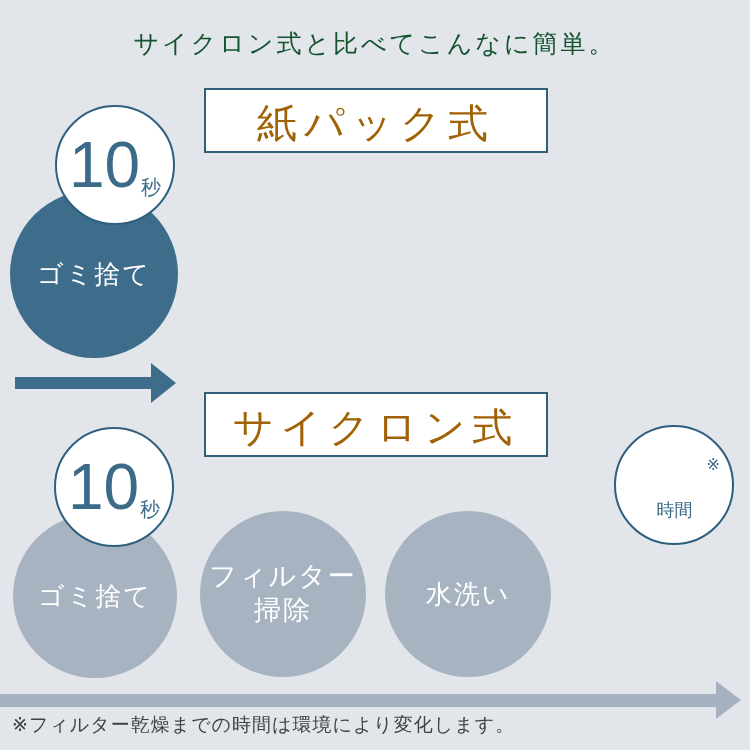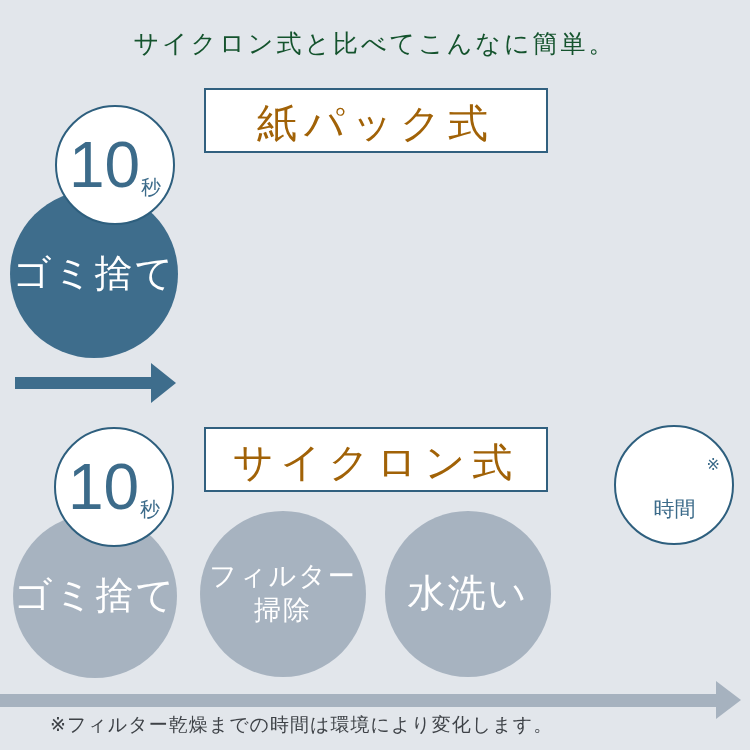--- a/index.html
+++ b/index.html
@@ -26,21 +26,21 @@
     left:204px;width:340px;height:61px;
     background:#ffffff;
     border:2px solid #31607f;
     display:flex;align-items:flex-end;justify-content:center;
     font-size:40px;
     letter-spacing:7px;
     color:#a16207;
     z-index:3;
   }
   .method-box.paper{top:88px;}
-  .method-box.cyclone{top:427px;}
+  .method-box.cyclone{top:392px;}
   .time-circle{
     position:absolute;
     width:116px;height:116px;
     border-radius:50%;
     background:#ffffff;
     border:2px solid #2e5f7e;
     display:flex;align-items:center;justify-content:center;
     z-index:2;
     color:#3c6b8a;
   }
@@ -49,54 +49,53 @@
     font-weight:200;
     line-height:1;
   }
   .time-unit{
     font-size:20px;
     line-height:1;
     margin-left:1px;
     align-self:flex-end;
     padding-bottom:26px;
   }
-  .time-circle.hours .time-unit{font-size:21px;padding-bottom:24px;margin-top:8px;}
+  .time-circle.hours .time-unit{font-size:18px;padding-bottom:24px;margin-top:8px;}
   .note-mark{
     position:absolute;
     right:12px;top:28px;
     font-size:16px;
     color:#3c6b8a;
   }
   .step-circle{
     position:absolute;
     border-radius:50%;
     display:flex;align-items:center;justify-content:center;
     text-align:center;
     color:#ffffff;
-    font-size:38px;
+    font-size:26px;
     letter-spacing:2px;
     line-height:1.25;
     white-space:pre-line;
     z-index:1;
   }
   .step-circle.dark{background:#3e6d8c;}
   .step-circle.gray{background:#a7b3c0;}
   .arrow-shaft{position:absolute;}
   .arrow-head{position:absolute;width:0;height:0;}
   .short-shaft{left:15px;top:377px;width:136px;height:12px;background:#3e6d8c;}
   .short-head{left:151px;top:363px;border-top:20px solid transparent;border-bottom:20px solid transparent;border-left:25px solid #3e6d8c;}
   .long-shaft{left:0;top:694px;width:716px;height:13px;background:#a6b2bf;}
   .long-head{left:716px;top:681px;border-top:19px solid transparent;border-bottom:19px solid transparent;border-left:25px solid #a6b2bf;}
   .footnote{
     position:absolute;
     left:12px;top:712px;
     font-size:19px;
     letter-spacing:1px;
     color:#3e4247;
-    margin-left:38px;
   }
   
   .tc-paper{left:55px;top:105px;}
   .tc-cyclone-start{left:54px;top:427px;}
   .tc-cyclone-end{left:614px;top:425px;}
   .sc-paper-trash{left:10px;top:190px;width:168px;height:168px;}
   .sc-cy-trash{left:13px;top:514px;width:164px;height:164px;}
   .sc-cy-filter{left:200px;top:511px;width:166px;height:166px;font-size:27px;}
   .sc-cy-rinse{left:385px;top:511px;width:166px;height:166px;}
   .sc-cy-dry{left:574px;top:512px;width:160px;height:160px;}

